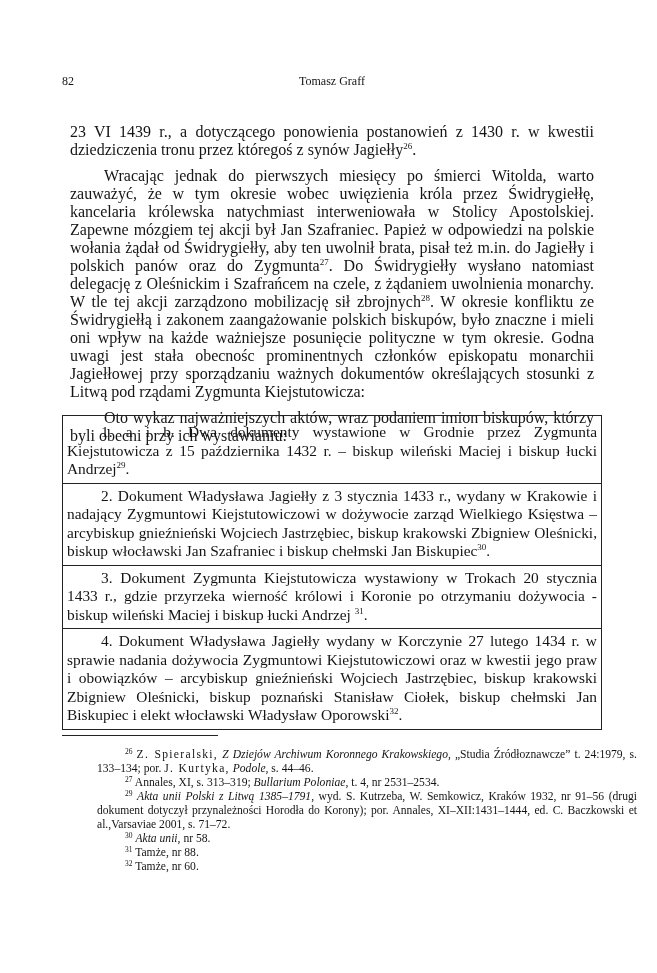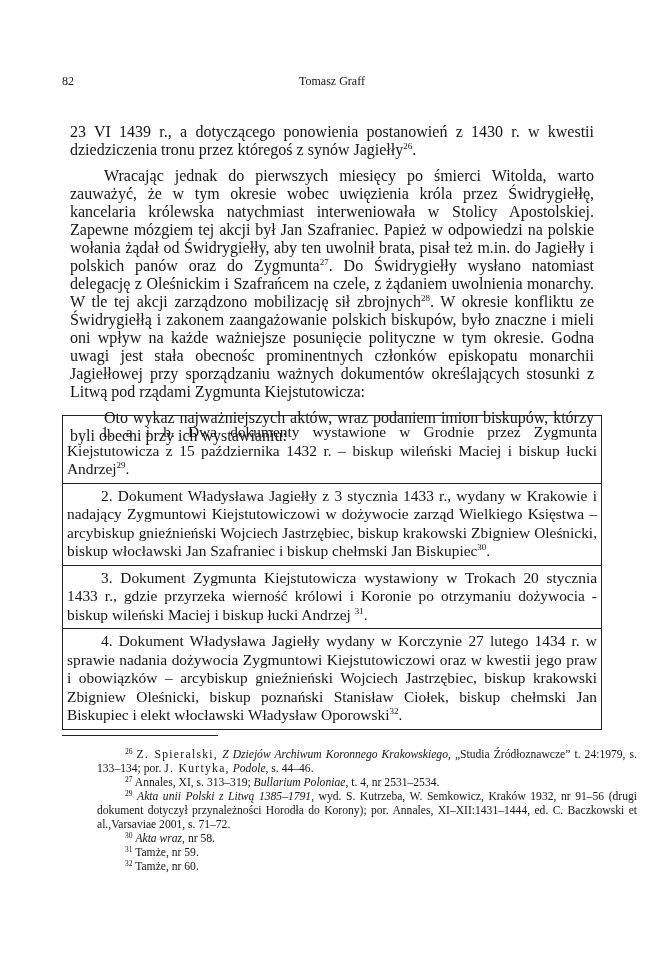--- a/index.html
+++ b/index.html
@@ -76,16 +76,16 @@
     <span class="row-text"><span>4. Dokument Władysława Jagiełły wydany w Korczynie 27 lutego 1434 r. w sprawie nadania dożywocia Zygmuntowi Kiejstutowiczowi oraz w kwestii jego praw i obowiązków – arcybiskup gnieźnieński Wojciech Jastrzębiec, biskup krakowski Zbigniew Oleśnicki, biskup poznański Stanisław Ciołek, biskup chełmski Jan Biskupiec i elekt włocławski Władysław Oporowski</span><sup>32</sup><span>.</span></span>
   </div>
 </div>
 
 <div class="fn-rule"></div>
 
 <div class="footnotes">
   <p class="fn"><sup>26</sup> <span class="spaced">Z. Spieralski,</span> <span class="ital">Z Dziejów Archiwum Koronnego Krakowskiego,</span><span> „Studia Źródłoznawcze” t. 24:1979, s. 133–134; por. </span><span class="spaced">J. Kurtyka,</span><span class="ital"> Podole,</span><span> s. 44–46.</span></p>
   <p class="fn"><sup>27</sup> <span>Annales, XI, s. 313–319; </span><span class="ital">Bullarium Poloniae</span><span>, t. 4, nr 2531–2534.</span></p>
   <p class="fn"><sup>29</sup> <span class="ital">Akta unii Polski z Litwą 1385–1791</span><span>, wyd. S. Kutrzeba, W. Semkowicz, Kraków 1932, nr 91–56 (drugi dokument dotyczył przynależności Horodła do Korony); por. Annales, XI–XII:1431–1444, ed. C. Baczkowski et al.,Varsaviae 2001, s. 71–72.</span></p>
-  <p class="fn"><sup>30</sup> <span class="ital">Akta wraz</span><span>, nr 58.</span></p>
-  <p class="fn"><sup>31</sup> <span>Tamże, nr 59.</span></p>
+  <p class="fn"><sup>30</sup> <span class="ital">Akta unii</span><span>, nr 58.</span></p>
+  <p class="fn"><sup>31</sup> <span>Tamże, nr 88.</span></p>
   <p class="fn"><sup>32</sup> <span>Tamże, nr 60.</span></p>
 </div>
 
 </body></html>

